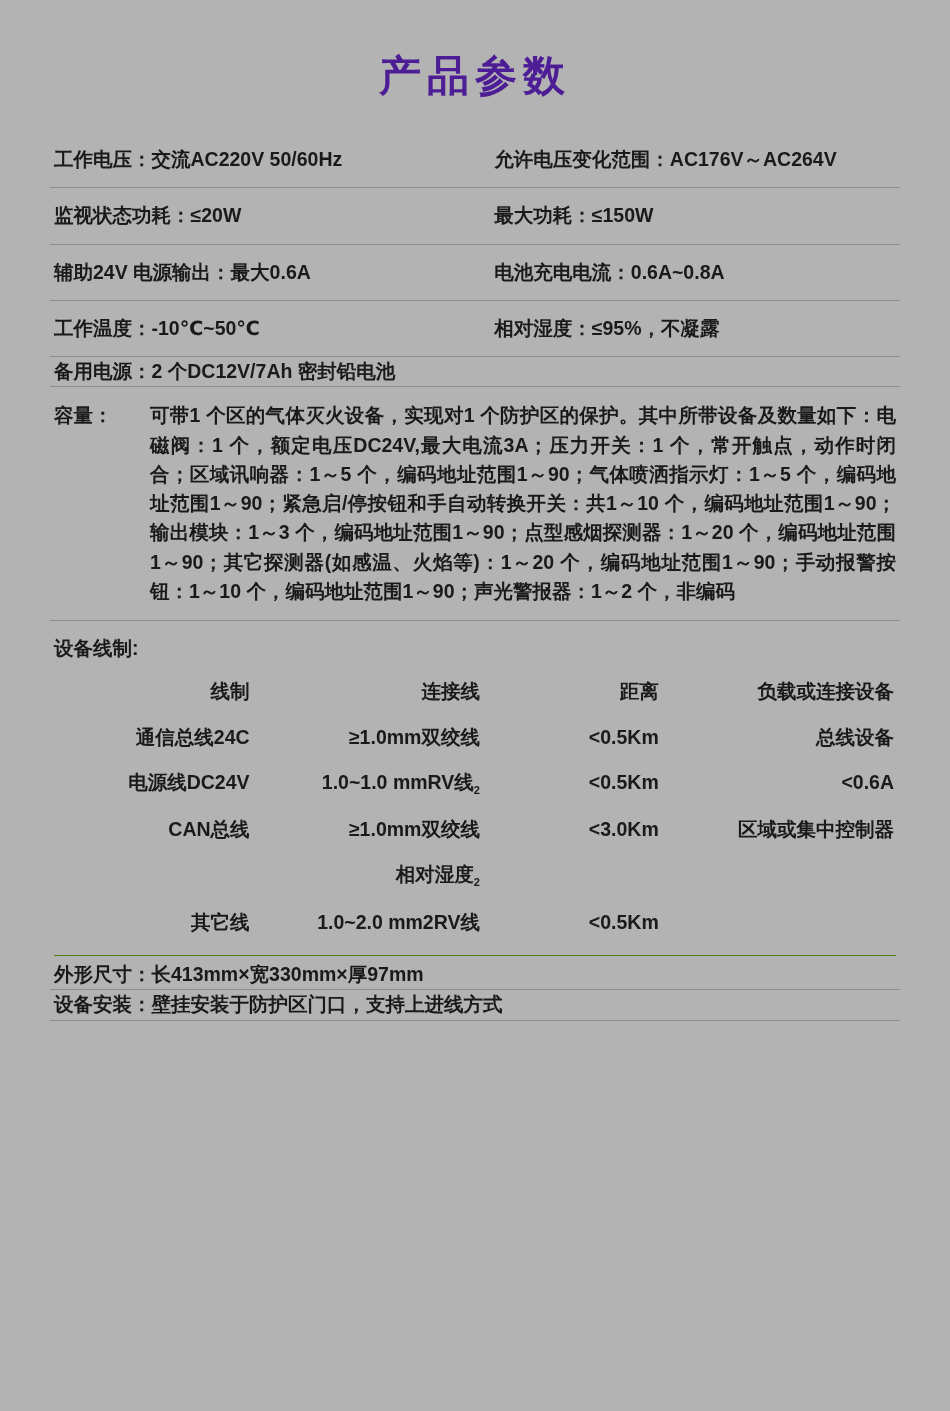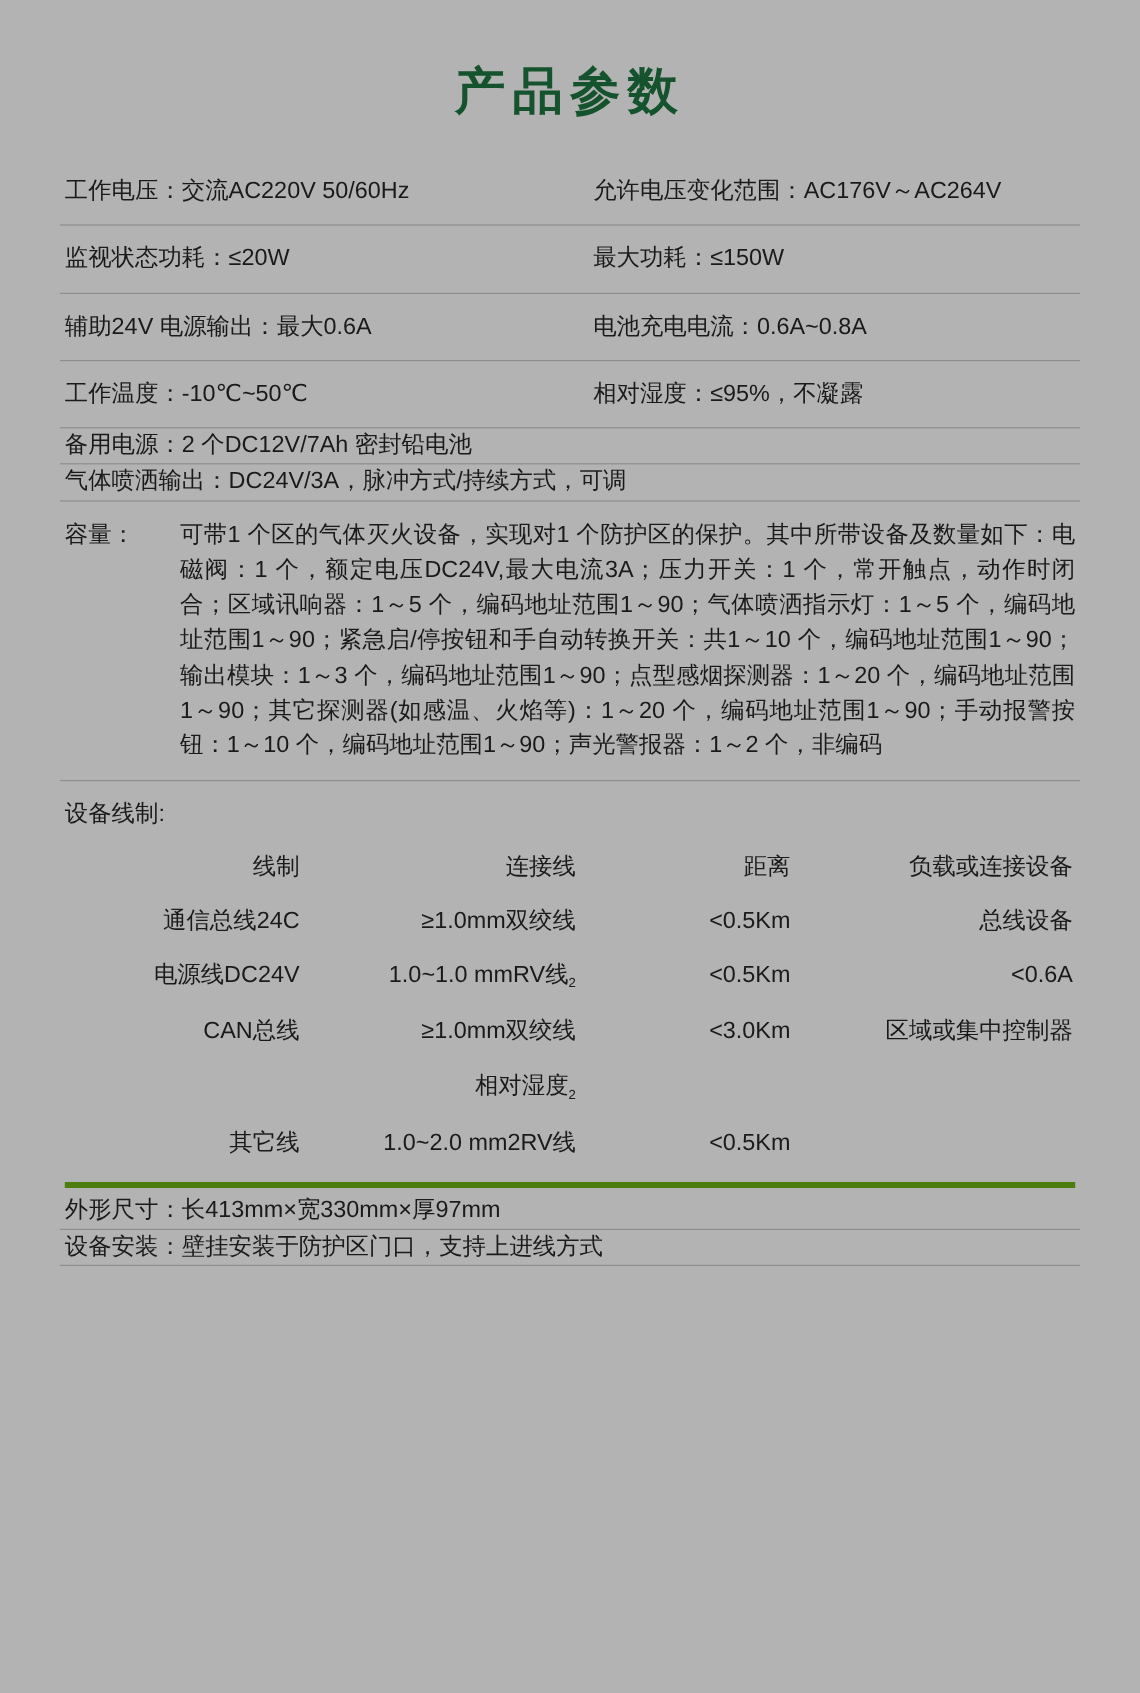--- a/index.html
+++ b/index.html
@@ -16,31 +16,32 @@
   }
   .page {
     position: relative;
     width: 950px;
     height: 1411px;
     box-sizing: border-box;
     padding: 0 50px;
   }
   .title {
     text-align: center;
-    color: #14532d;
+    color: #4c1d95;
     font-size: 42px;
     font-weight: bold;
     letter-spacing: 6px;
     padding-top: 48px;
     padding-bottom: 28px;
   }
   .spec-table {
     width: 850px;
     border-collapse: collapse;
     font-size: 19.5px;
+    font-weight: bold;
   }
   .spec-table td {
     border-bottom: 1px solid #8e8e8e;
     padding: 13px 4px 13px 4px;
     vertical-align: top;
     line-height: 1.5;
   }
   .col-left {
     width: 440px;
   }
@@ -58,21 +59,21 @@
   }
   .cap-row td {
     padding-top: 14px;
     padding-bottom: 14px;
   }
   .wiring-head {
     padding-bottom: 4px !important;
     border-bottom: none !important;
   }
   .wire-wrap {
-    border-bottom: 5px solid #4d7c0f;
+    border-bottom: 1px solid #4d7c0f;
     padding-bottom: 10px;
   }
   .wire-table {
     width: 100%;
     border-collapse: collapse;
     font-size: 19.5px;
     margin-top: 6px;
   }
   .wire-table td {
     border: none;
@@ -112,23 +113,20 @@
         <td class="col-left">辅助24V 电源输出：最大0.6A</td>
         <td class="col-right">电池充电电流：0.6A~0.8A</td>
       </tr>
       <tr>
         <td class="col-left">工作温度：-10℃~50℃</td>
         <td class="col-right">相对湿度：≤95%，不凝露</td>
       </tr>
 
       <tr class="plain-row">
         <td colspan="2">备用电源：2 个DC12V/7Ah 密封铅电池</td>
-      </tr>
-      <tr class="plain-row">
-        <td colspan="2">气体喷洒输出：DC24V/3A，脉冲方式/持续方式，可调</td>
       </tr>
 
       <tr class="cap-row">
         <td colspan="2">
           <table style="border-collapse:collapse;width:100%">
             <tbody>
                 <tr>
               <td class="cap-label" style="border:none;padding:0 10px 0 0;width:86px">容量：</td>
               <td class="cap-body" style="border:none;padding:0">可带1 个区的气体灭火设备，实现对1 个防护区的保护。其中所带设备及数量如下：电磁阀：1 个，额定电压DC24V,最大电流3A；压力开关：1 个，常开触点，动作时闭合；区域讯响器：1～5 个，编码地址范围1～90；气体喷洒指示灯：1～5 个，编码地址范围1～90；紧急启/停按钮和手自动转换开关：共1～10 个，编码地址范围1～90；输出模块：1～3 个，编码地址范围1～90；点型感烟探测器：1～20 个，编码地址范围1～90；其它探测器(如感温、火焰等)：1～20 个，编码地址范围1～90；手动报警按钮：1～10 个，编码地址范围1～90；声光警报器：1～2 个，非编码</td>
             </tr>

